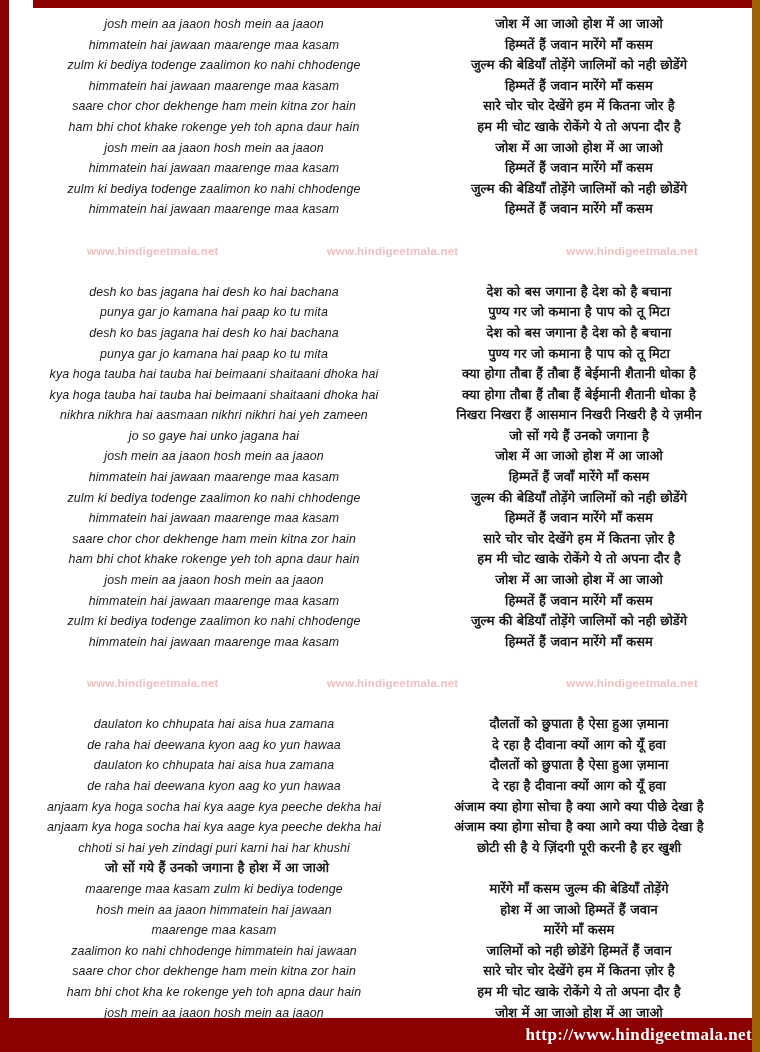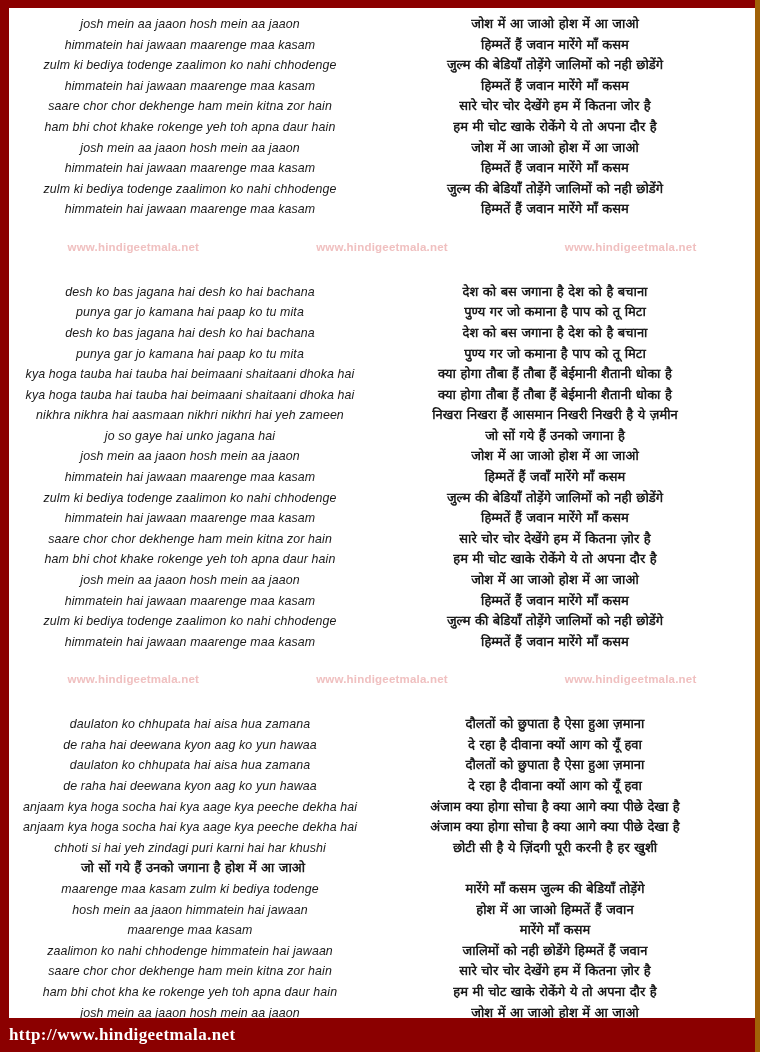--- a/index.html
+++ b/index.html
@@ -12,22 +12,23 @@
     background: #ffffff;
     font-family: "Liberation Sans", sans-serif;
     overflow: hidden;
   }
   .page {
     position: relative;
     width: 760px;
     height: 1052px;
     box-sizing: border-box;
     border-left: 9px solid #8b0000;
-    border-right: 5px solid #a16207;
+    border-right: 8px solid #a16207;
     background: #ffffff;
+    padding-left: 24px;
   }
   .top-bar {
     height: 8px;
     background: #8b0000;
   }
   .content {
     position: relative;
     padding: 6px 0 0 0;
     height: 1002px;
     box-sizing: border-box;
@@ -62,39 +63,40 @@
     overflow: hidden;
     font-family: "DejaVu Sans", sans-serif;
     font-weight: 700;
   }
   .spacer {
     height: 20.6px;
   }
   .watermark-row {
     display: flex;
     height: 20.6px;
+    align-items: center;
     justify-content: space-around;
     color: #efbcbc;
     font-size: 11.5px;
     font-weight: bold;
     letter-spacing: 0.2px;
   }
   .watermark-row span {
     color: #f0c0c0;
   }
   .footer {
     position: absolute;
     left: 0;
     right: 0;
     bottom: 0;
     height: 34px;
     background: #8b0000;
     display: flex;
     align-items: center;
-    justify-content: flex-start;
+    justify-content: flex-end;
   }
   .footer a, .footer span {
     color: #ffffff;
     font-size: 17px;
     font-weight: bold;
     text-decoration: none;
     font-family: "Liberation Serif", serif;
     letter-spacing: 0.4px;
   }
 </style>

